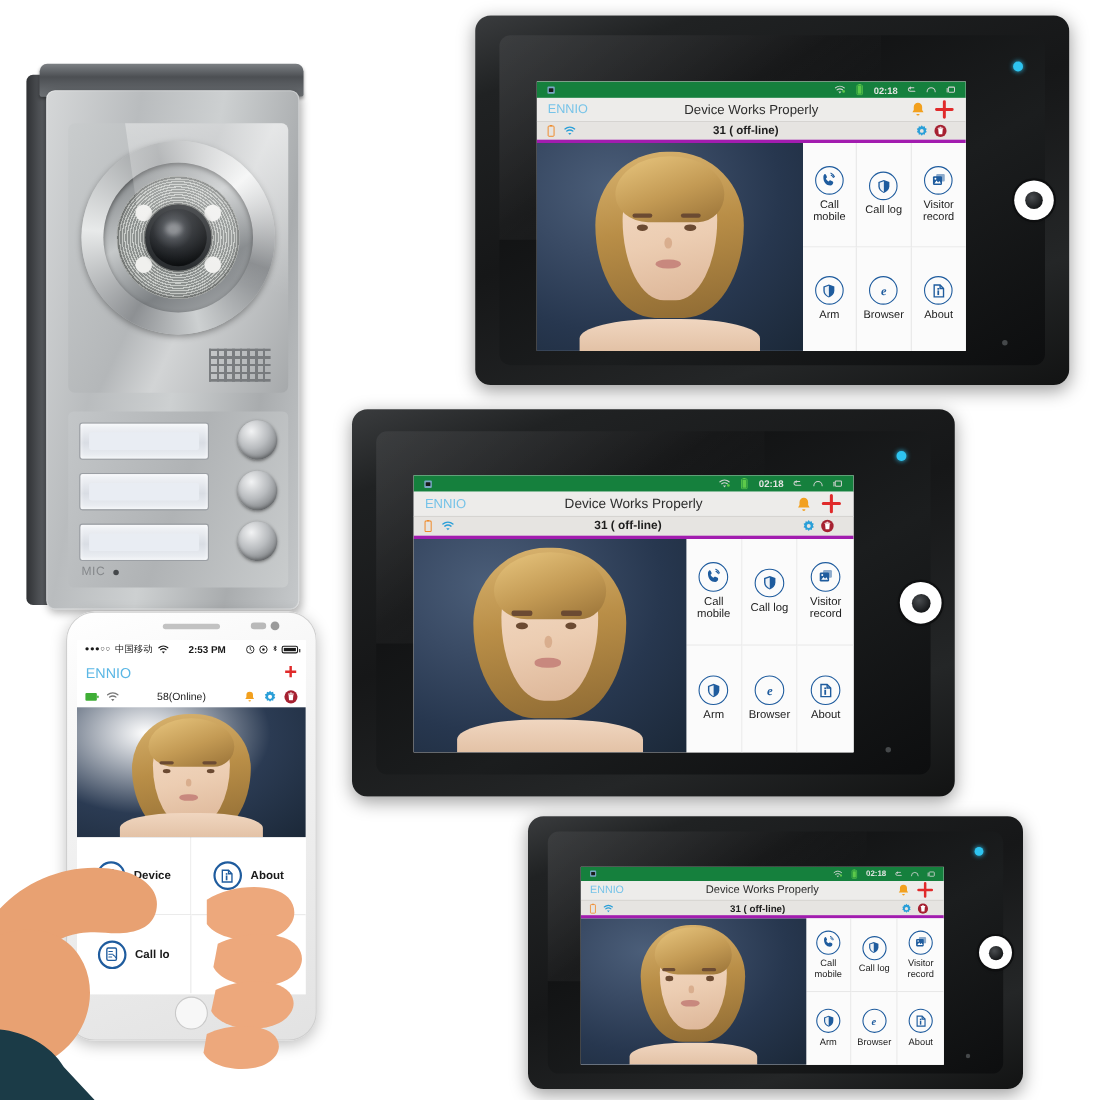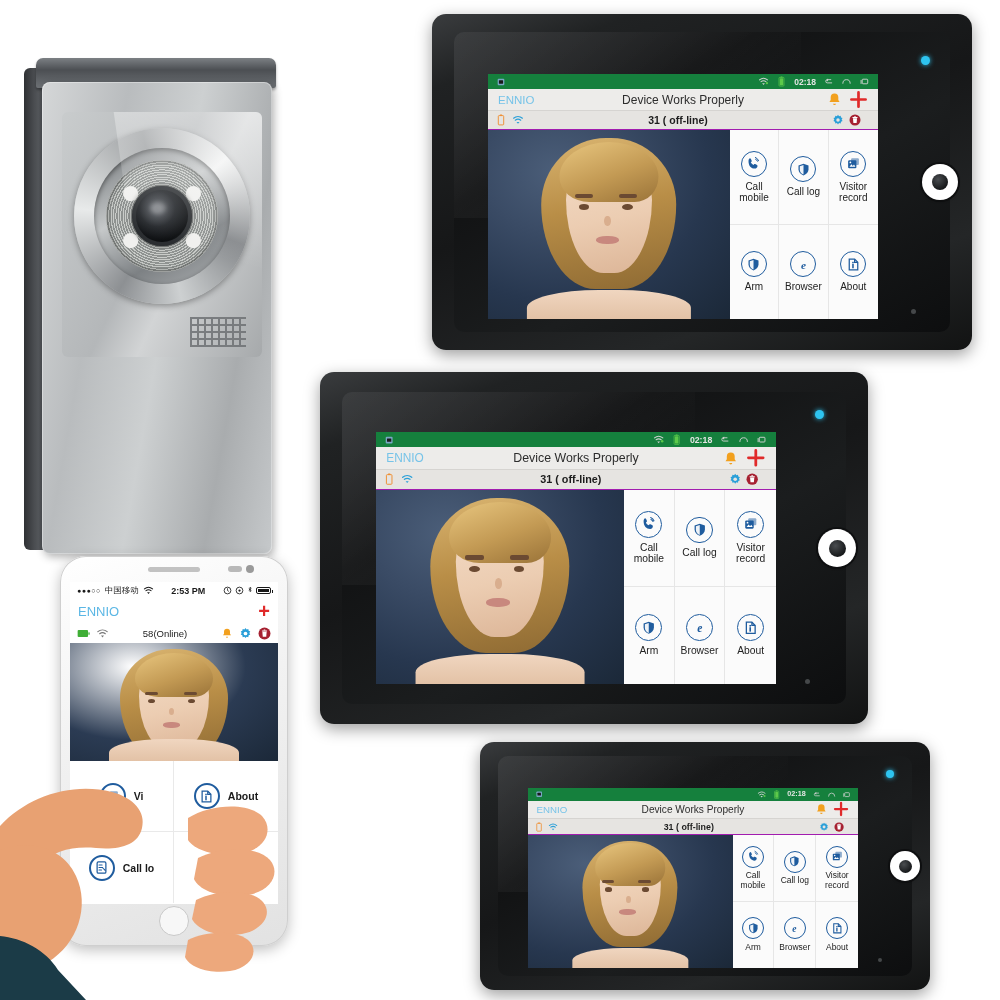--- a/index.html
+++ b/index.html
@@ -158,21 +158,21 @@
     display: flex; align-items: center;
     background: #edecea; border-bottom: 1px solid #d6d4d1; width: 100%;
     position: relative;
   }
   .tb-brand { color: #76c3e8; font-weight: 400; }
   .tb-title { position: absolute; left: 0; right: 0; text-align: center; color: #2d2d2d; }
   .tb-actions { margin-left: auto; display: flex; align-items: center; position: relative; z-index: 2; }
 
   .devicerow {
     display: flex; align-items: center;
-    background: #e6e4e1; border-bottom: 1px solid #a21caf; width: 100%;
+    background: #e6e4e1; border-bottom: 3px solid #a21caf; width: 100%;
   }
   .dr-name { color: #1d1d1d; font-weight: 700; text-align: center; }
   .dr-actions { display: flex; align-items: center; }
 
   .content { display: flex; width: 100%; }
   .videofeed {
     position: relative; overflow: hidden;
     background:
       radial-gradient(ellipse at 28% 22%, #4b5e79 0%, #3a4b65 30%, #27374f 62%, #1b2838 100%);
   }
@@ -290,20 +290,38 @@
           <div class="ds-ring-mid">
             <div class="ds-led-ring">
               <div class="ds-lens"></div>
             </div>
           </div>
         </div>
         <div class="ds-cam-sheen"></div>
         <div class="ds-speaker"></div>
       </div>
 
+      <div class="ds-btn-panel">
+        <div class="ds-row">
+          <div class="ds-nameplate"></div>
+          <div class="ds-callbtn"></div>
+        </div>
+        <div class="ds-row">
+          <div class="ds-nameplate"></div>
+          <div class="ds-callbtn"></div>
+        </div>
+        <div class="ds-row">
+          <div class="ds-nameplate"></div>
+          <div class="ds-callbtn"></div>
+        </div>
+        <div class="ds-mic">
+          <span class="ds-mic-label">MIC</span>
+          <span class="ds-mic-hole"></span>
+        </div>
+      </div>
 
     </div>
   </div>
 
   <div class="monitor" id="mon1" style="left:432px; top:14px; width:540px; height:336px;">
     <div class="mon-shell"></div>
     <div class="mon-inner" style="left:22px; top:18px; right:22px; bottom:18px;">
       <div class="mon-gloss"></div>
     </div>
     <div class="mon-led" style="right:42px; top:42px; width:9px; height:9px;"></div>
@@ -964,27 +982,25 @@
         <div class="vf-brow" style="width:13px;height:3px;left:114px;top:49px;border-radius:2px;"></div>
         <div class="vf-nose" style="width:5px;height:7px;left:99px;top:65px;background:#d9ae8e;"></div>
         <div class="vf-mouth" style="width:17px;height:6px;left:93px;top:79px;"></div>
         <div class="vf-shoulders" style="width:130px; height:22px;"></div>
       </div>
 
       <div class="ph-apps">
         <div class="ph-cell">
           <span class="ph-icon">
             <svg class="icon-svg" width="15" height="15" viewBox="0 0 24 24">
-                <rect x="8" y="3.5" width="12.5" height="11" rx="1.6" fill="#1f5c9e" opacity=".5"></rect>
-                <rect x="3.5" y="7" width="13" height="12.5" rx="1.8" fill="#1f5c9e"></rect>
-                <path d="M5.6 17l3.2-4 2.2 2.6 1.8-2 2.2 3.4z" fill="#fff"></path>
-                <circle cx="7" cy="10.4" r="1.4" fill="#fff"></circle>
+                <path d="M6 3.5c1 0 1.6.4 2 1.4l1 2.4c.3.8.1 1.4-.5 1.9l-1 .8c.9 2 2.3 3.4 4.3 4.3l.8-1c.5-.6 1.1-.8 1.9-.5l2.4 1c1 .4 1.4 1 1.4 2 0 2.3-1.9 4.2-4.2 4.2C8.3 20 4 15.7 4 7.7 4 5.4 5.7 3.5 6 3.5z" fill="#1f5c9e"></path>
+                <path d="M15.5 5.4a5.6 5.6 0 0 1 3.1 3.1M15 2.4a8.8 8.8 0 0 1 5 5" stroke="#1f5c9e" stroke-width="1.5" fill="none" stroke-linecap="round"></path>
               </svg>
           </span>
-          <span class="ph-lbl">Vi</span>
+          <span class="ph-lbl">Device</span>
         </div>
         <div class="ph-cell">
           <span class="ph-icon">
             <svg class="icon-svg" width="15" height="15" viewBox="0 0 24 24">
                 <path d="M5 3.5h9l5 5v12H5z" fill="none" stroke="#1f5c9e" stroke-width="2"></path>
                 <path d="M14 3.5v5h5" fill="none" stroke="#1f5c9e" stroke-width="2"></path>
                 <rect x="10" y="11" width="2.4" height="7" fill="#1f5c9e"></rect>
                 <rect x="10" y="7.6" width="2.4" height="2.4" fill="#1f5c9e"></rect>
               </svg>
           </span>

